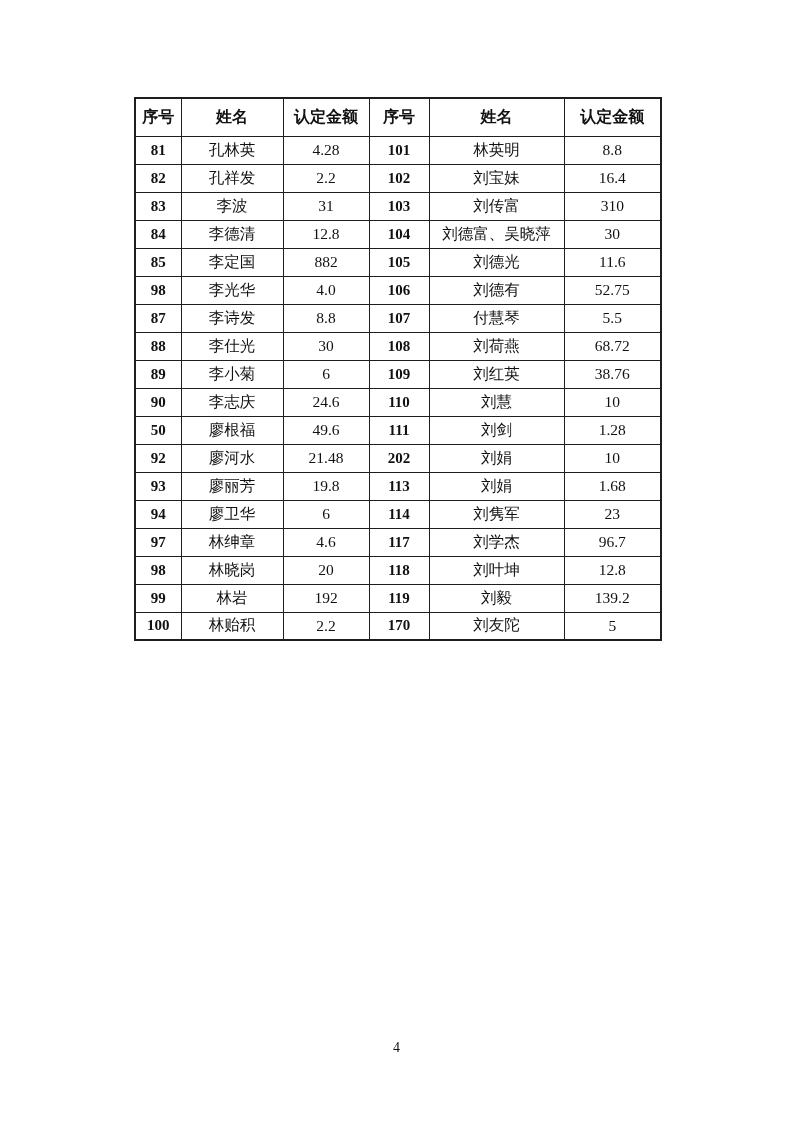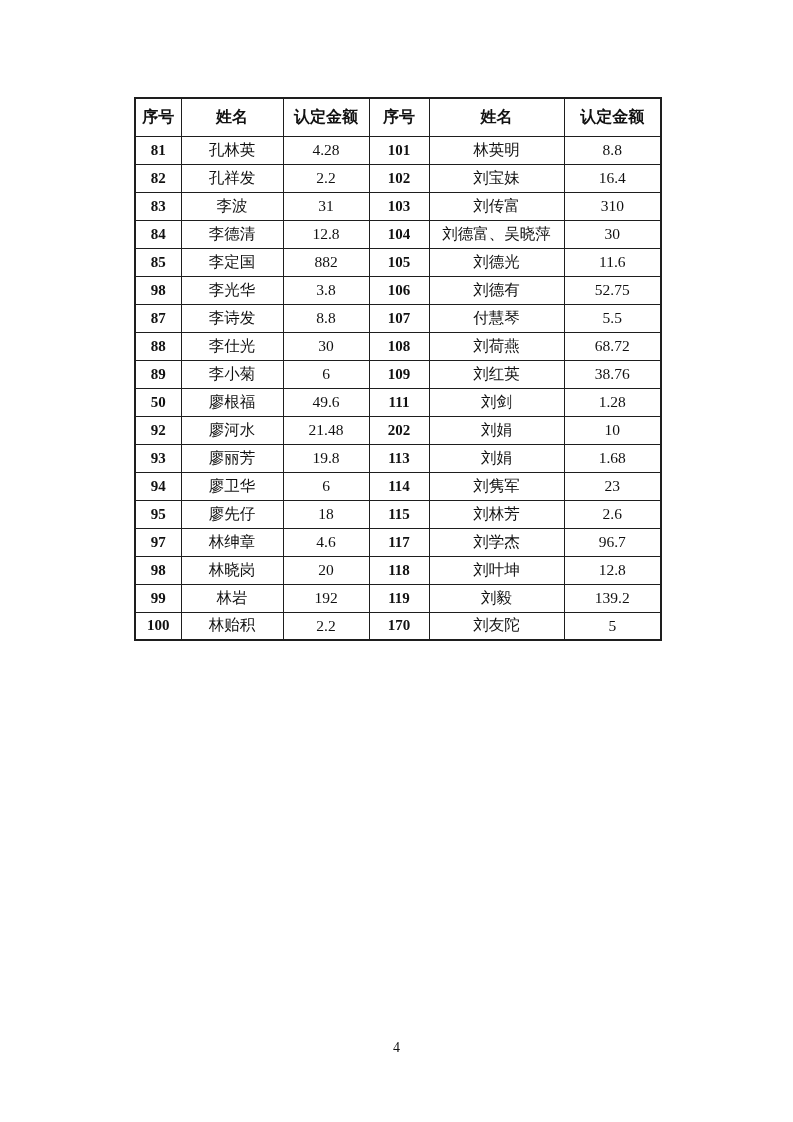--- a/index.html
+++ b/index.html
@@ -125,21 +125,21 @@
           <td class="serial">85</td>
           <td>李定国</td>
           <td>882</td>
           <td class="serial">105</td>
           <td>刘德光</td>
           <td>11.6</td>
         </tr>
         <tr>
           <td class="serial">98</td>
           <td>李光华</td>
-          <td>3.8</td>
+          <td>4.0</td>
           <td class="serial">106</td>
           <td>刘德有</td>
           <td>52.75</td>
         </tr>
         <tr>
           <td class="serial">87</td>
           <td>李诗发</td>
           <td>8.8</td>
           <td class="serial">107</td>
           <td>付慧琴</td>
@@ -155,20 +155,28 @@
         </tr>
         <tr>
           <td class="serial">89</td>
           <td>李小菊</td>
           <td>6</td>
           <td class="serial">109</td>
           <td>刘红英</td>
           <td>38.76</td>
         </tr>
         <tr>
+          <td class="serial">90</td>
+          <td>李志庆</td>
+          <td>24.6</td>
+          <td class="serial">110</td>
+          <td>刘慧</td>
+          <td>10</td>
+        </tr>
+        <tr>
           <td class="serial">50</td>
           <td>廖根福</td>
           <td>49.6</td>
           <td class="serial">111</td>
           <td>刘剑</td>
           <td>1.28</td>
         </tr>
         <tr>
           <td class="serial">92</td>
           <td>廖河水</td>
@@ -187,28 +195,20 @@
         </tr>
         <tr>
           <td class="serial">94</td>
           <td>廖卫华</td>
           <td>6</td>
           <td class="serial">114</td>
           <td>刘隽军</td>
           <td>23</td>
         </tr>
         <tr>
-          <td class="serial">95</td>
-          <td>廖先仔</td>
-          <td>18</td>
-          <td class="serial">115</td>
-          <td>刘林芳</td>
-          <td>2.6</td>
-        </tr>
-        <tr>
           <td class="serial">97</td>
           <td>林绅章</td>
           <td>4.6</td>
           <td class="serial">117</td>
           <td>刘学杰</td>
           <td>96.7</td>
         </tr>
         <tr>
           <td class="serial">98</td>
           <td>林晓岗</td>

